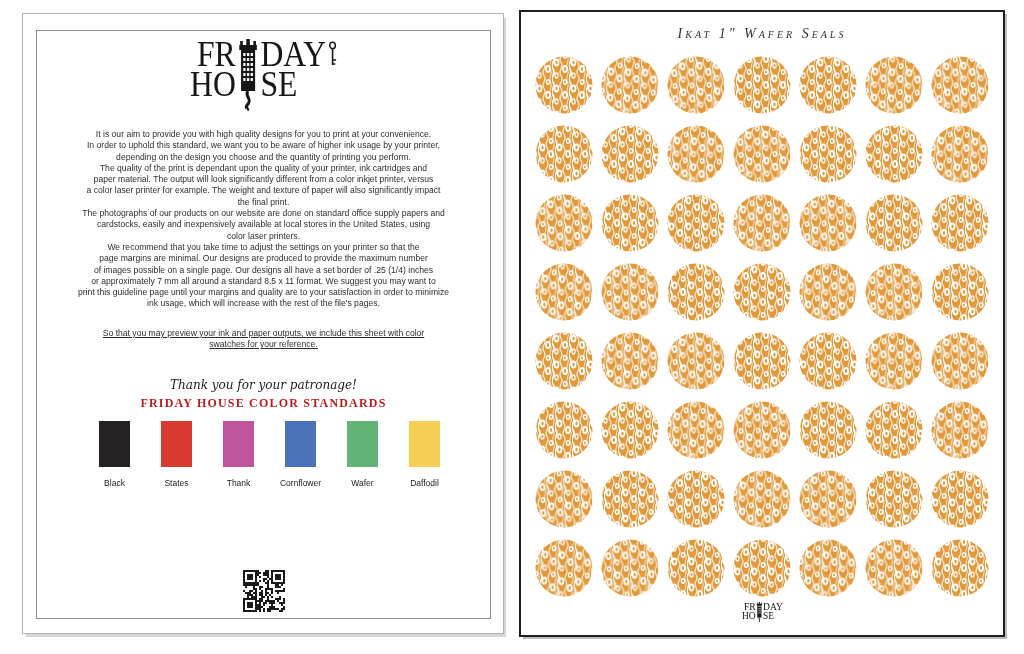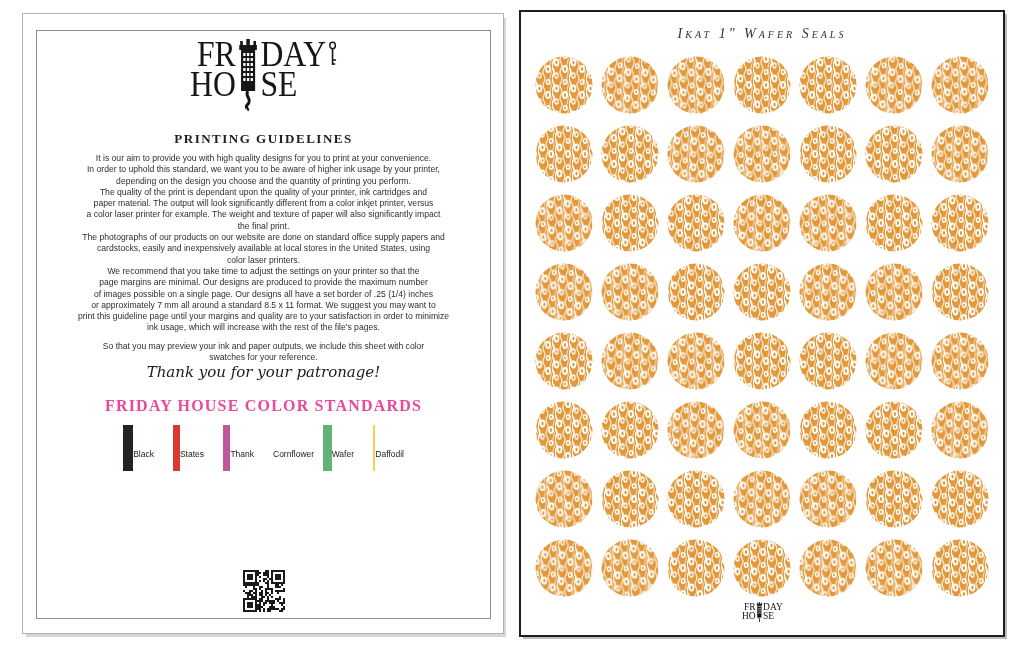--- a/index.html
+++ b/index.html
@@ -20,27 +20,27 @@
   .fh-col.right{align-items:flex-start;}
   .fh-row{display:flex;align-items:flex-start;white-space:nowrap;}
   .building-svg{margin:0 1px;}
   .key-svg{margin-left:2px;margin-top:2px;}
   .logo-block{height:84px;display:flex;align-items:flex-start;justify-content:center;}
 
   .page-heading{margin-top:8px;font-family:"Liberation Serif",serif;font-weight:bold;font-size:13px;
     letter-spacing:1.5px;color:#1d1d1d;}
   .page-body{margin-top:6px;width:452px;font-size:8.6px;line-height:11.3px;color:#2e2e2e;
     text-align:center;white-space:pre-line;}
-  .page-body.second{margin-top:7px;}
-  .thanks{margin-top:0;font-family:"DejaVu Serif",serif;font-style:italic;font-size:15px;color:#1c1c1c;}
-  .standards{margin-top:16px;font-family:"Liberation Serif",serif;font-weight:bold;font-size:16px;
-    letter-spacing:1.2px;color:#ec4899;}
+  .page-body.second{margin-top:18px;text-decoration:underline;}
+  .thanks{margin-top:28px;font-family:"DejaVu Serif",serif;font-style:italic;font-size:12px;color:#1c1c1c;}
+  .standards{margin-top:4px;font-family:"Liberation Serif",serif;font-weight:bold;font-size:12px;
+    letter-spacing:1.2px;color:#b91c1c;}
 
   .swatch-row{margin-top:10px;display:flex;column-gap:19px;}
-  .swatch-col{width:31px;display:flex;flex-direction:row;align-items:center;}
+  .swatch-col{width:31px;display:flex;flex-direction:column;align-items:center;margin-left:12px;}
   .swatch-box{width:31px;height:46px;}
   .swatch-label{margin-top:11px;font-size:8.5px;color:#222;white-space:nowrap;}
 
   #qr{position:absolute;left:50%;transform:translateX(-50%);bottom:6px;width:42px;height:42px;}
 
   
   .sheet-right{position:absolute;left:519px;top:10px;width:486px;height:627px;background:#fff;
     border:2px solid #1f1f1f;box-shadow:3px 3px 0 -1px #bdbdbd;box-sizing:border-box;}
   .seals-title{margin-top:14px;text-align:center;font-family:"Liberation Serif",serif;font-style:italic;
     font-variant:small-caps;letter-spacing:3px;font-size:14px;color:#333;}
@@ -136,21 +136,20 @@
                 <line x1="5" y1="8" x2="5" y2="24" stroke="#161616" stroke-width="1.8"></line>
                 <line x1="5" y1="19" x2="9" y2="19" stroke="#161616" stroke-width="1.6"></line>
                 <line x1="5" y1="23" x2="8" y2="23" stroke="#161616" stroke-width="1.6"></line>
               </svg>
             </span>
             <span>SE</span>
           </div>
         </div>
       </div>
 
-      <div class="page-heading">PRINTING GUIDELINES</div>
 
       <div class="page-body">It is our aim to provide you with high quality designs  for you to print at your convenience.
 In order to uphold this standard, we want you to be aware of higher ink usage by your printer,
 depending on the design you choose  and the quantity of printing you perform.
 The quality of the print is dependant upon the quality of your printer, ink cartridges and
 paper material.  The output will look significantly different from a color inkjet printer, versus
 a color laser printer for example.  The weight and texture of paper will also significantly impact
 the final print.
 The photographs of our products on our website are done on standard office supply papers and
 cardstocks, easily and inexpensively available at local stores in the United States, using

